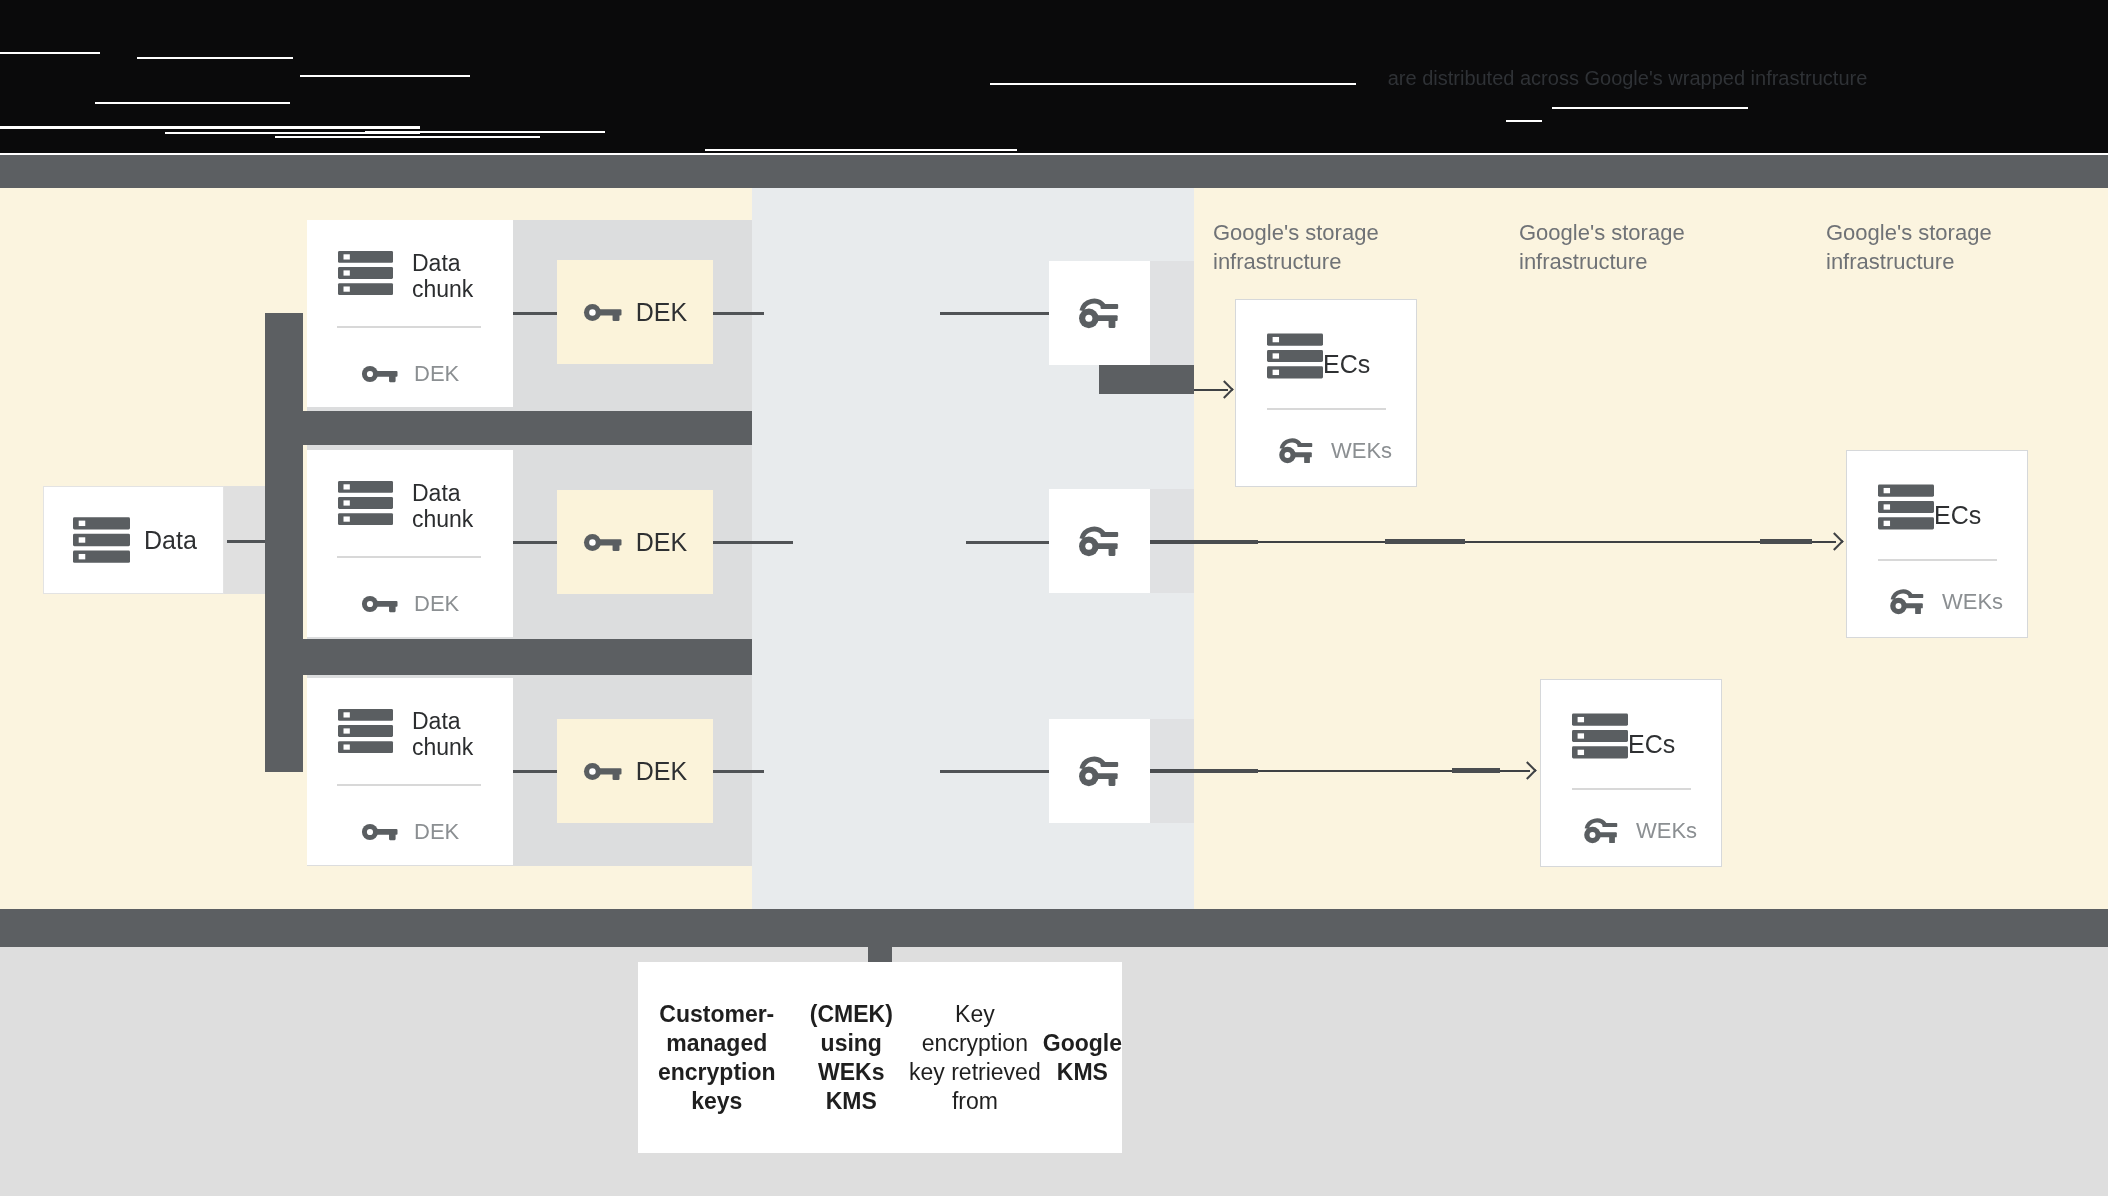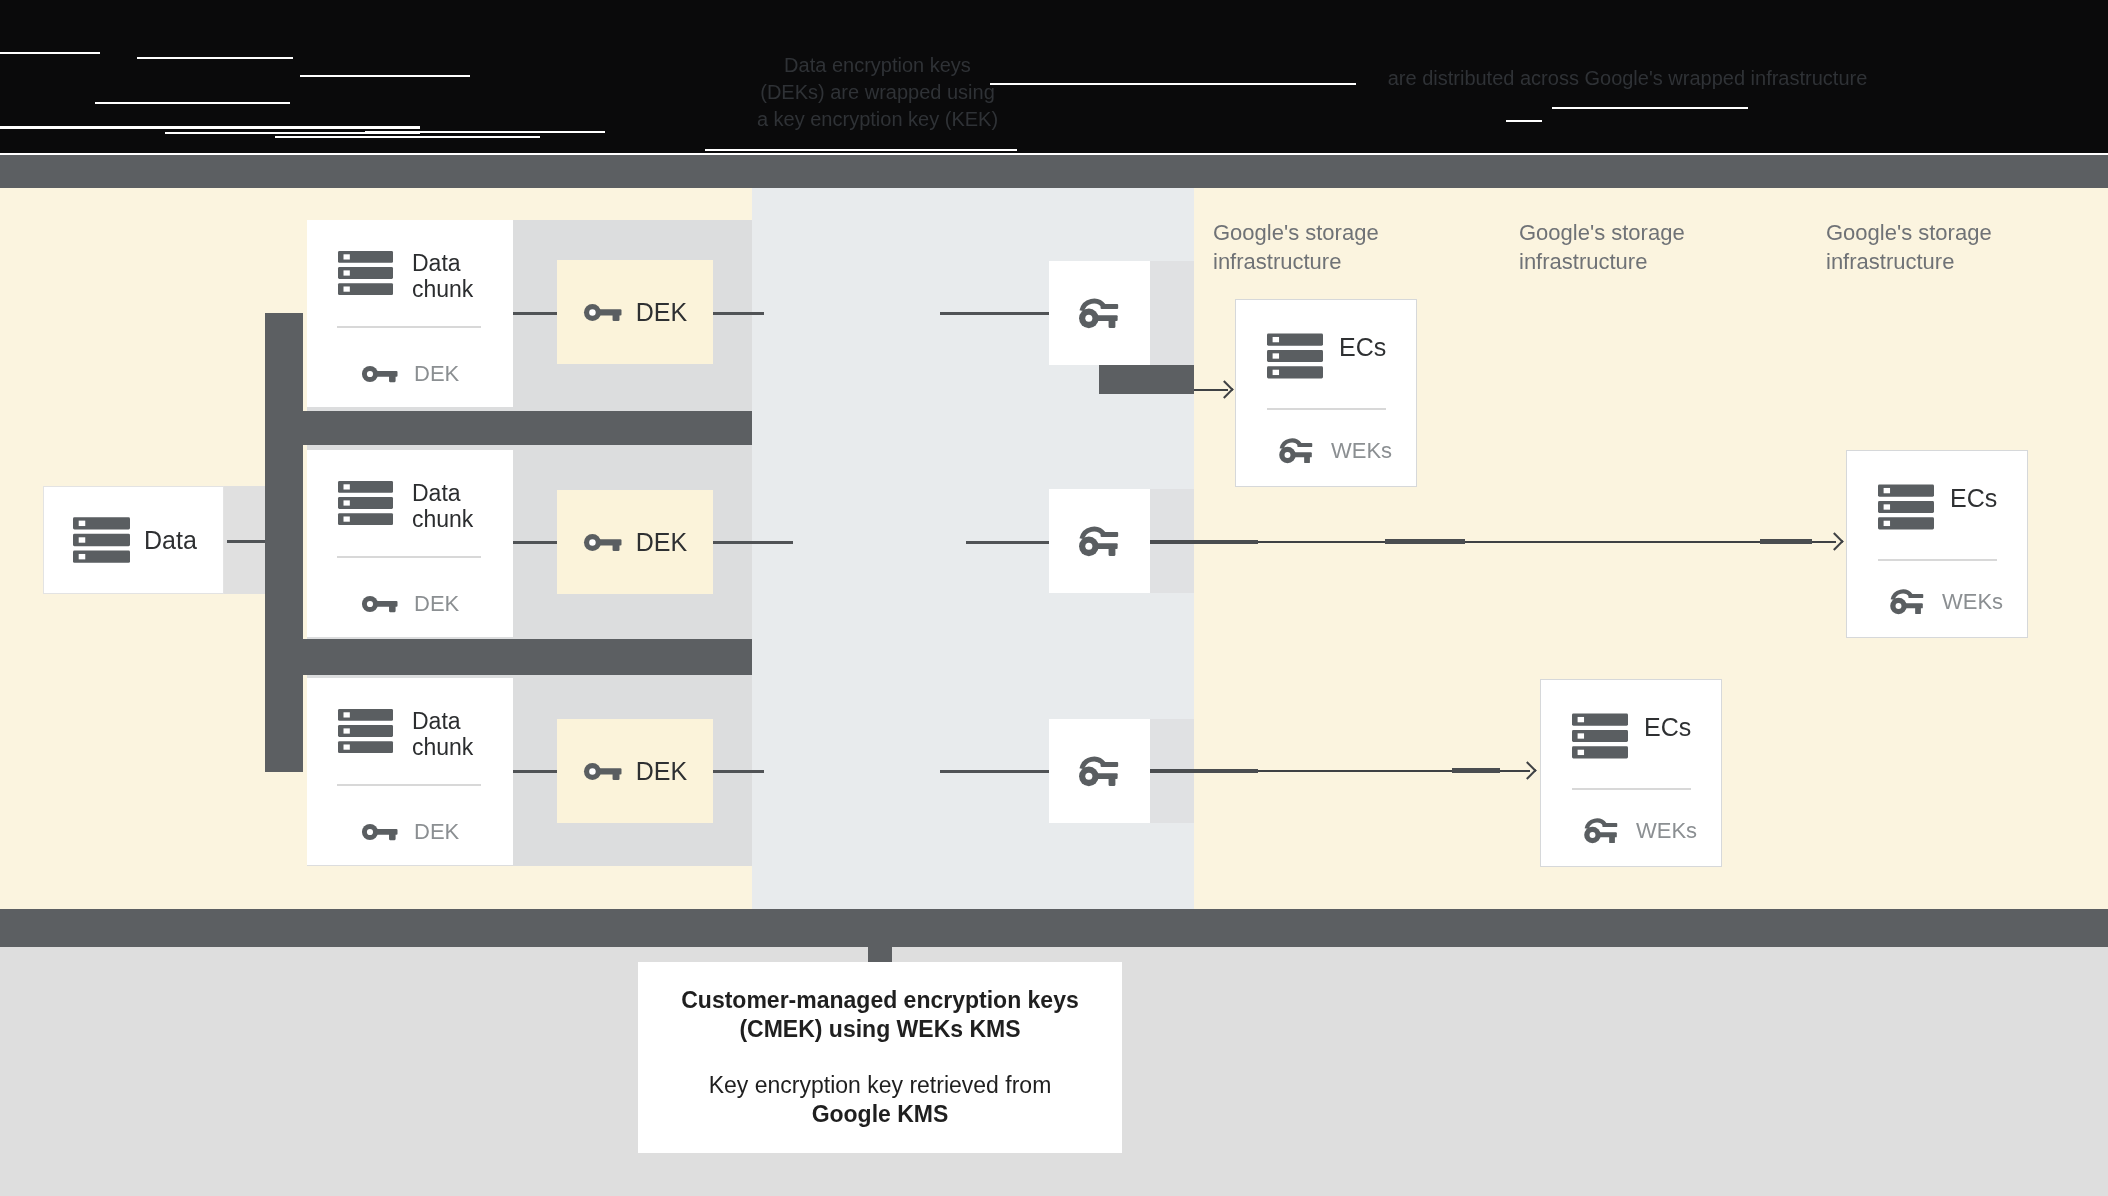--- a/index.html
+++ b/index.html
@@ -44,38 +44,38 @@
           display:flex;align-items:center;justify-content:center;}
   .keygray{position:absolute;left:1150px;width:44px;height:104px;background:#e0e1e3;}
   .ecs{position:absolute;width:182px;height:188px;background:#ffffff;border:1px solid #d6d8da;box-sizing:border-box;}
 
   .main-label{font-size:25px;color:#2e3032;}
   .chunk-title{position:absolute;left:105px;top:30px;font-size:23px;line-height:26px;color:#2b2d2f;}
   .chunk-sep{position:absolute;left:30px;top:106px;width:144px;height:2px;background:#d8d8d8;}
   .chunk-keyrow{position:absolute;left:54px;top:141px;display:flex;align-items:center;gap:16px;}
   .graylabel{font-size:22px;color:#8b8f92;}
 
-  .ecs-title-row{position:absolute;left:31px;top:33px;display:flex;align-items:flex-start;gap:16px;}
+  .ecs-title-row{position:absolute;left:31px;top:33px;display:flex;align-items:flex-end;}
   .ecs-sep{position:absolute;left:31px;top:108px;width:119px;height:2px;background:#d8d8d8;}
   .ecs-keyrow{position:absolute;left:42px;top:137px;display:flex;align-items:center;gap:16px;}
 
   .storage-label{position:absolute;top:218px;width:220px;font-size:22px;line-height:29px;color:#6f7276;}
 
   
   .conn{position:absolute;height:3px;background:#505356;}
   .thinline{position:absolute;height:2px;background:#3e4144;}
   .thickseg{position:absolute;background:#4a4d50;}
   .keybar{left:1099px;top:365px;width:95px;height:29px;background:#5c5f62;}
   .chevron{position:absolute;width:13px;height:13px;border-top:2.5px solid #3e4144;
            border-right:2.5px solid #3e4144;transform:rotate(45deg);box-sizing:border-box;}
 
   
   .cmek{left:638px;top:962px;width:484px;height:191px;background:#ffffff;
-        display:flex;flex-direction:column;align-items:center;justify-content:center;
-        text-align:right;color:#1f1f1f;font-size:23px;line-height:29px;}
+        display:flex;flex-direction:row;align-items:center;justify-content:center;
+        text-align:center;color:#1f1f1f;font-size:23px;line-height:29px;}
   .cmek .b{font-weight:bold;}
   .cmek .gap{height:27px;}
 
   svg{display:block;}
 </style>
 </head>
 <body>
 
 <svg width="0" height="0" style="position:absolute">
   <defs>
@@ -106,25 +106,20 @@
       <rect x="16" y="17" width="21" height="5.6" rx="1" fill="#5a5e61"></rect>
       <rect x="28.5" y="21" width="6.4" height="8" rx="1" fill="#5a5e61"></rect>
       <circle cx="10" cy="20" r="3.3" fill="#ffffff"></circle>
     </g>
   </defs>
 </svg>
 
 <div class="screen">
 
   <div class="abs header">
-    <div class="hcol" style="left:730px;top:52px;width:295px;">
-      <div>Data encryption keys</div>
-      <div>(DEKs) are wrapped using</div>
-      <div>a key encryption key (KEK)</div>
-    </div>
     <div class="hcol" style="left:1300px;top:65px;width:655px;">
       <div>are distributed across Google's wrapped infrastructure</div>
     </div>
 
     <div class="glitch" style="left:0;top:52px;width:100px;height:2px;"></div>
     <div class="glitch" style="left:137px;top:57px;width:156px;height:2px;"></div>
     <div class="glitch" style="left:95px;top:102px;width:195px;height:2px;"></div>
     <div class="glitch" style="left:0;top:126px;width:420px;height:3px;"></div>
     <div class="glitch" style="left:165px;top:132px;width:255px;height:2px;"></div>
     <div class="glitch" style="left:300px;top:75px;width:170px;height:2px;"></div>

